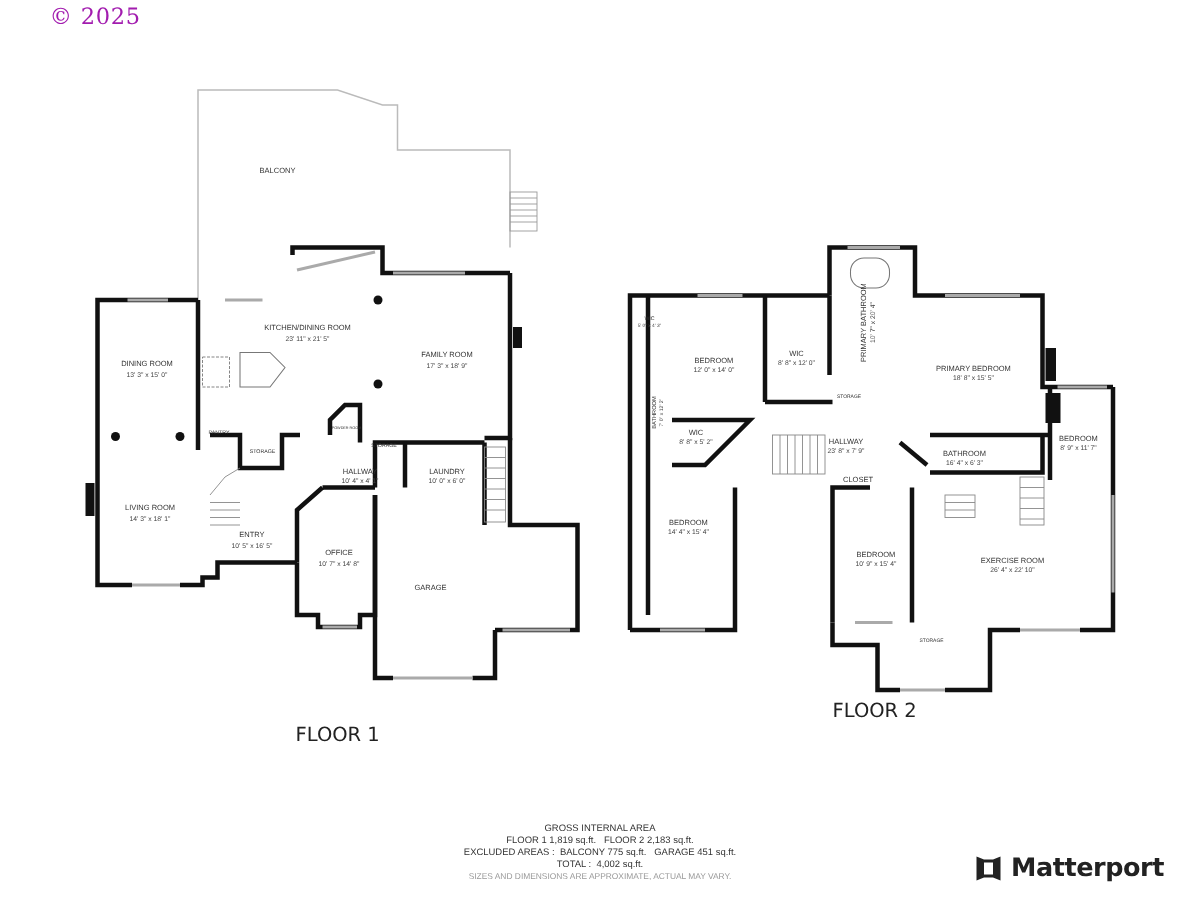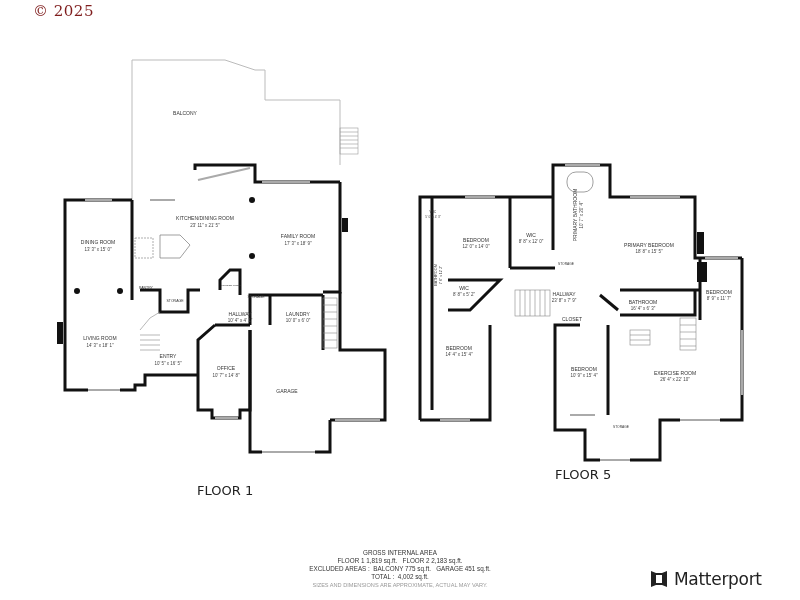--- a/index.html
+++ b/index.html
@@ -1,25 +1,25 @@
 <!DOCTYPE html>
 <html><head>
 <meta charset="utf-8">
 <style>
   html, body { margin:0; padding:0; background:#ffffff; }
   body { width:800px; height:600px; position:relative; overflow:hidden; font-family:"DejaVu Sans", sans-serif; color:#333; }
-  .copyright { position:absolute; left:33px; top:2px; font-size:15px; color:#7f1d1d; font-family:"DejaVu Serif", serif; letter-spacing:0.5px; }
+  .copyright { position:absolute; left:33px; top:2px; font-size:15px; color:#a21caf; font-family:"DejaVu Serif", serif; letter-spacing:0.5px; }
   svg.plan { position:absolute; left:0; top:0; }
   .room-label { font-family:"Liberation Sans", sans-serif; font-size:5px; fill:#333; text-anchor:middle; }
   .room-dim { font-family:"Liberation Sans", sans-serif; font-size:4.5px; fill:#444; text-anchor:middle; }
   .floor-label { position:absolute; font-family:"DejaVu Sans", sans-serif; font-size:13px; color:#222; }
   .area-block { position:absolute; left:290px; top:549px; width:220px; text-align:center; font-family:"Liberation Sans", sans-serif; font-size:6.3px; line-height:8px; color:#333; }
   .area-block .disclaimer { color:#999; font-size:5.6px; }
   .brand { position:absolute; left:650px; top:569px; display:flex; align-items:center; gap:6px; }
-  .brand-name { font-family:"DejaVu Sans", sans-serif; font-weight:normal; font-size:17px; color:#222; letter-spacing:-0.3px; }
+  .brand-name { font-family:"DejaVu Sans", sans-serif; font-weight:bold; font-size:17px; color:#222; letter-spacing:-0.3px; }
 </style>
 </head>
 <body>
 
 <div class="copyright">© 2025</div>
 
 <svg class="plan" width="800" height="600" viewBox="0 0 800 600">
 
   <g>
 
@@ -201,21 +201,21 @@
     <text class="room-dim" x="459" y="356">14' 4" x 15' 4"</text>
     <text class="room-label" x="584" y="371">BEDROOM</text>
     <text class="room-dim" x="584" y="377">10' 9" x 15' 4"</text>
     <text class="room-label" x="675" y="375">EXERCISE ROOM</text>
     <text class="room-dim" x="675" y="381">26' 4" x 22' 10"</text>
     <text class="room-label" x="621" y="428" style="font-size:3.3px">STORAGE</text>
   </g>
 </svg>
 
 <div class="floor-label" style="left:197px; top:483px;">FLOOR 1</div>
-<div class="floor-label" style="left:555px; top:467px;">FLOOR 5</div>
+<div class="floor-label" style="left:555px; top:467px;">FLOOR 2</div>
 
 <div class="area-block">
   <div>GROSS INTERNAL AREA</div>
   <div style="white-space:pre">FLOOR 1 1,819 sq.ft.   FLOOR 2 2,183 sq.ft.</div>
   <div style="white-space:pre">EXCLUDED AREAS :  BALCONY 775 sq.ft.   GARAGE 451 sq.ft.</div>
   <div style="white-space:pre">TOTAL :  4,002 sq.ft.</div>
   <div class="disclaimer">SIZES AND DIMENSIONS ARE APPROXIMATE, ACTUAL MAY VARY.</div>
 </div>
 
 <div class="brand">

